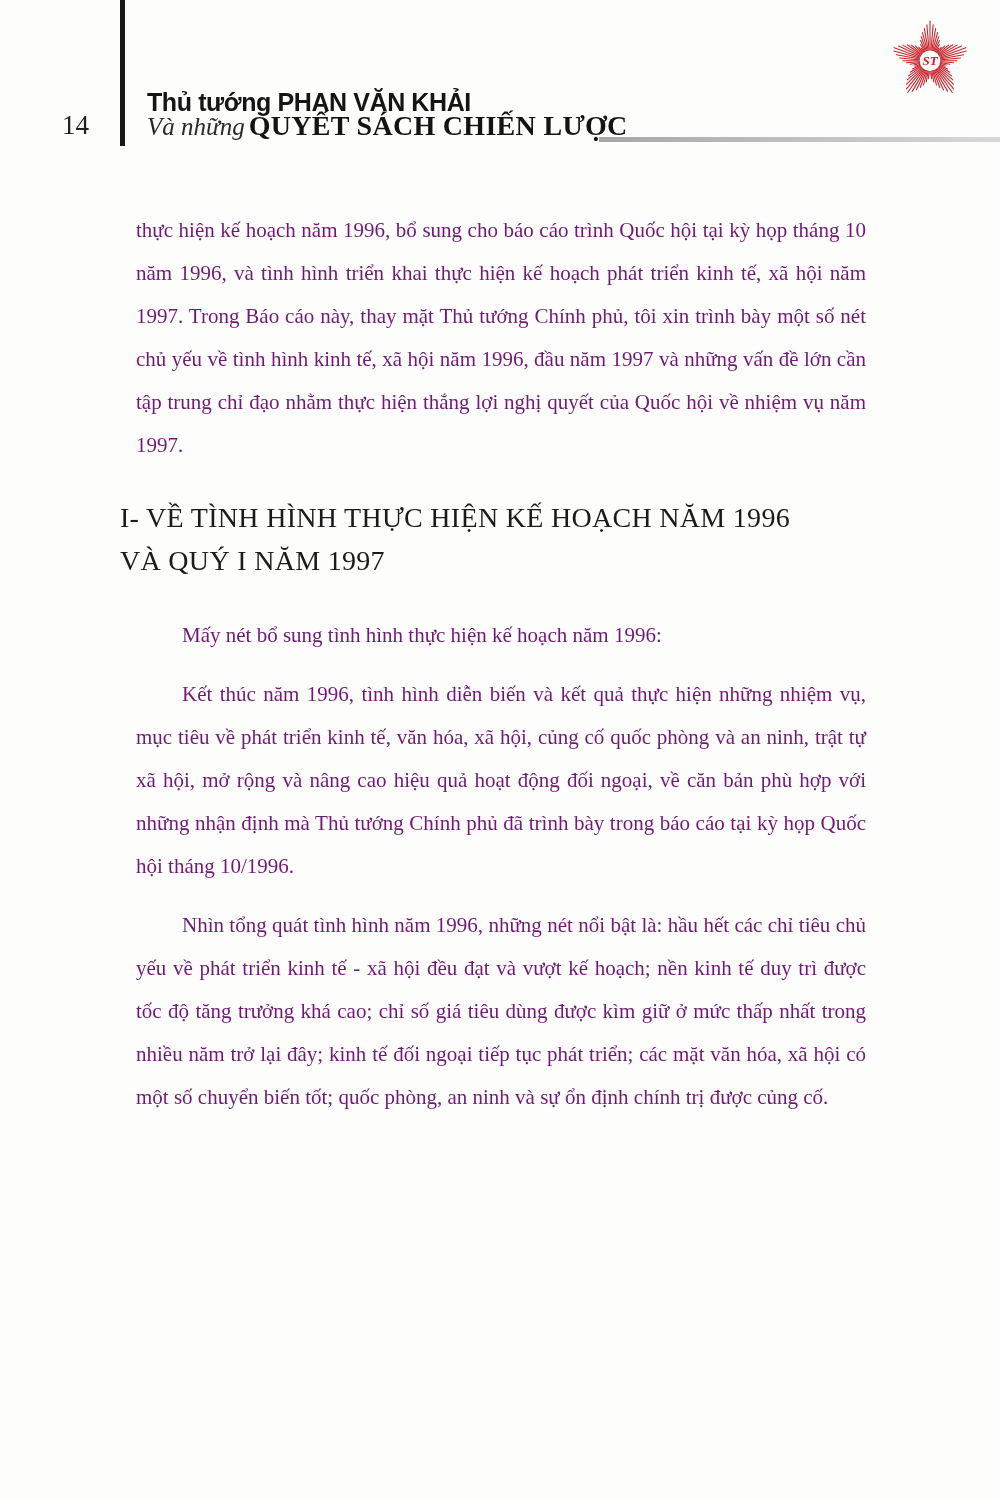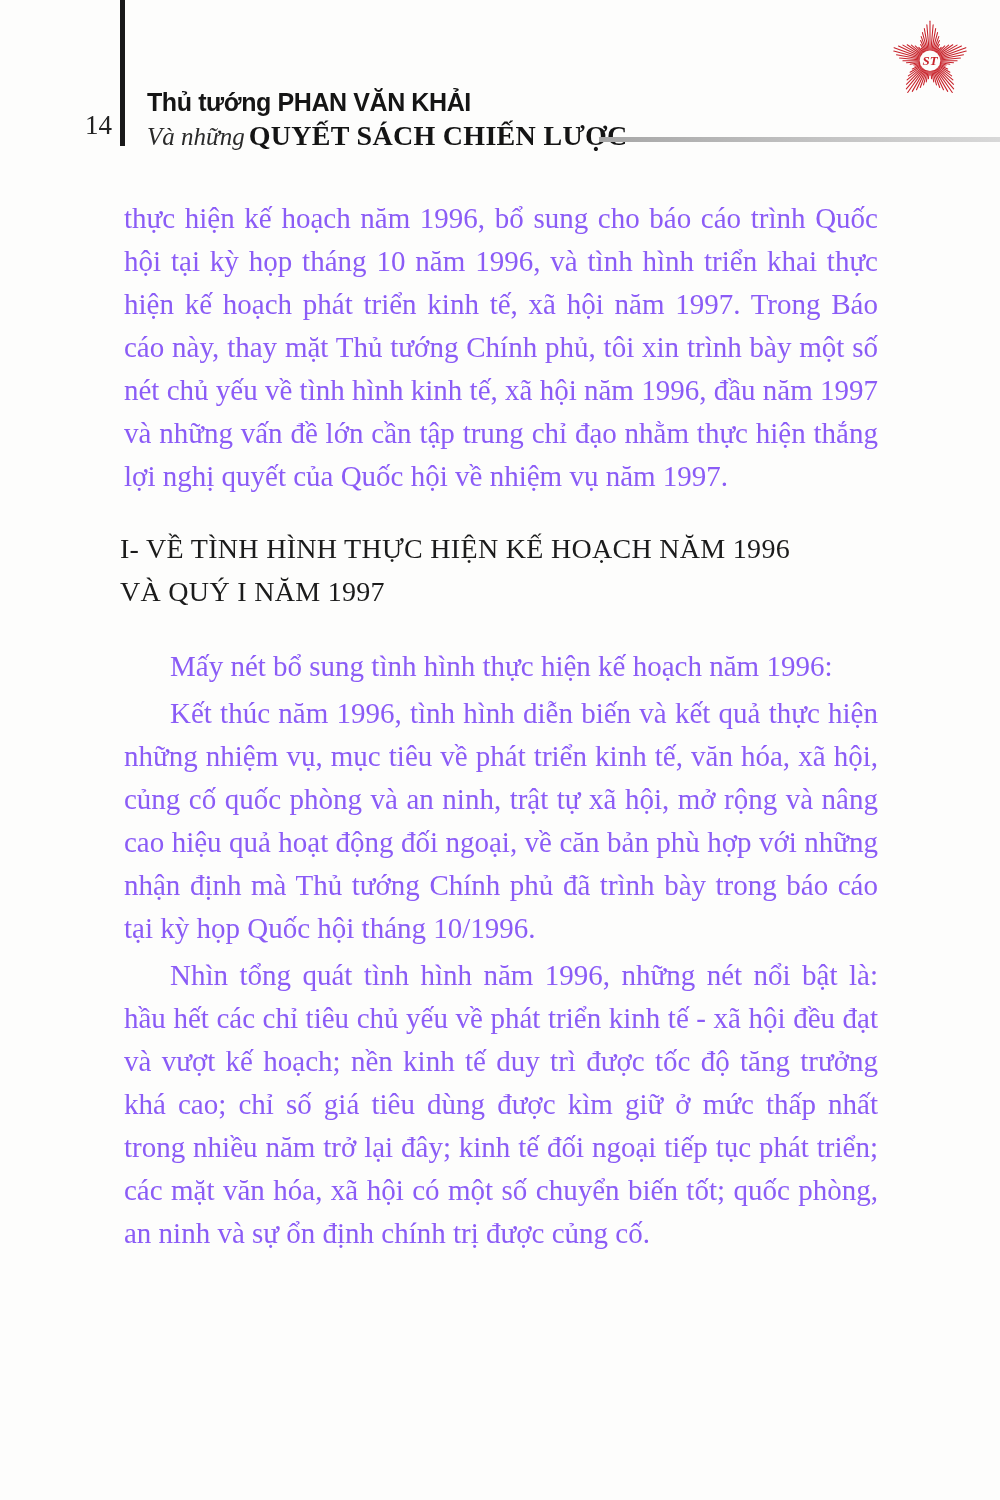--- a/index.html
+++ b/index.html
@@ -14,21 +14,20 @@
     background: #fdfdfc;
     overflow: hidden;
     color: #1d1d1d;
   }
 
   
   .page-number {
     position: absolute;
     left: 62px; top: 110px;
     width: 50px;
-    text-align: right;
     font: 400 27px/30px "Liberation Serif", serif;
     color: #222;
   }
   .gutter-bar {
     position: absolute;
     left: 120px; top: 0;
     width: 5px; height: 146px;
     background: #191919;
   }
   .header-text {
@@ -37,21 +36,21 @@
     white-space: nowrap;
   }
   .header-author {
     font-family: "Liberation Sans", sans-serif;
     font-weight: 700;
     font-size: 25px;
     line-height: 28px;
     letter-spacing: -0.4px;
     color: #151515;
   }
-  .header-subtitle { line-height: 40px; }
+  .header-subtitle { line-height: 20px; }
   .header-subtitle .prefix {
     font-family: "Liberation Serif", serif;
     font-style: italic;
     font-size: 25px;
     color: #2a2a2a;
   }
   .header-subtitle .main {
     font-family: "Liberation Serif", serif;
     font-weight: 700;
     font-size: 28px;
@@ -76,25 +75,25 @@
     fill: #c8232b;
   }
 
   
   .body-text {
     position: absolute;
     left: 120px; top: 193px;
     width: 762px;
   }
   .body-text p {
-    margin: 4px;
-    font-size: 29px;
+    margin: 16px;
+    font-size: 21px;
     line-height: 43px;
     text-align: justify;
-    color: #8b5cf6;
+    color: #701a75;
   }
   .body-text p.indent { text-indent: 46px; font-family: Liberation Serif, serif; }
   .section-heading {
     margin: 29px 0 32px 0;
     font: 400 28px/43px "Liberation Serif", serif;
     letter-spacing: 0.3px;
     color: #1b1b1b;
   }
 </style>
 </head>

